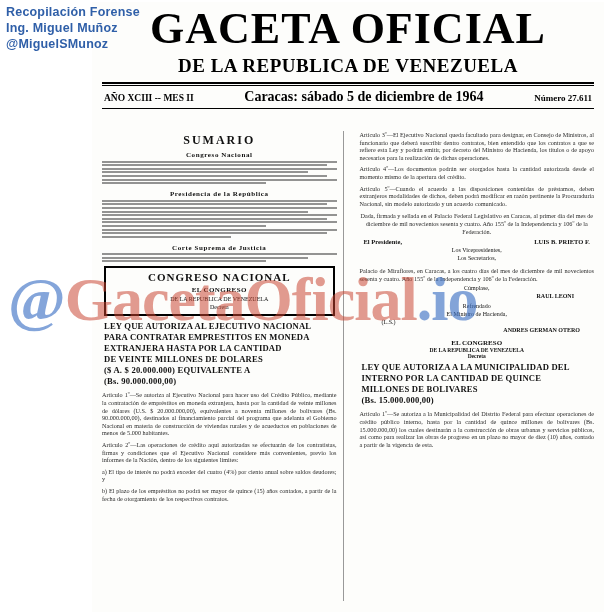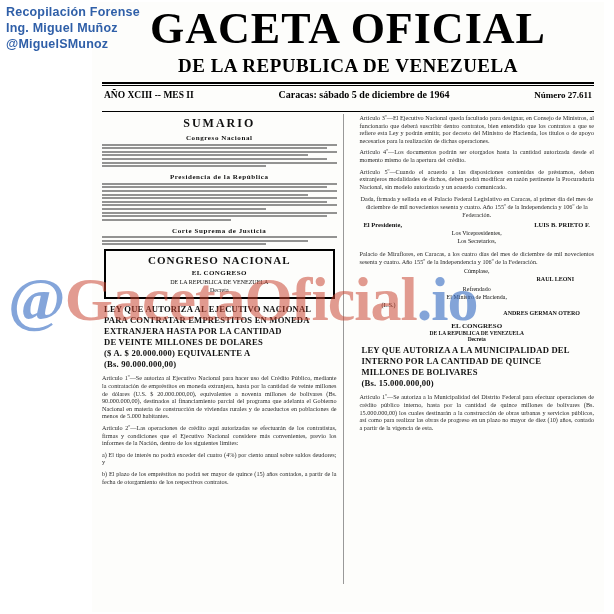--- a/index.html
+++ b/index.html
@@ -75,32 +75,33 @@
   }
   .rule.thin { height: 1px; margin-top: 1px; }
 
   .issueline {
     display: flex;
     justify-content: space-between;
     align-items: baseline;
     font-family: "Liberation Serif", serif;
     font-size: 9.5px;
     font-weight: bold;
-    padding: 3px 12px 10px 12px;
+    padding: 3px 12px 2px 12px;
     color: #000;
   }
-  .issueline .mid { font-weight: bold; font-size: 10px; }
+  .issueline .mid { font-weight: bold; font-size: 14px; }
   .issueline .right { font-size: 9px; }
 
   
   .cols {
     display: flex;
     gap: 16px;
     padding: 2px 10px 0 10px;
     height: 470px;
+    margin-top: 20px;
   }
   .col {
     width: 50%;
     position: relative;
   }
   .col.left { border-right: 1px solid #999; padding-right: 6px; }
 
   .sumario {
     text-align: center;
     font-weight: bold;

